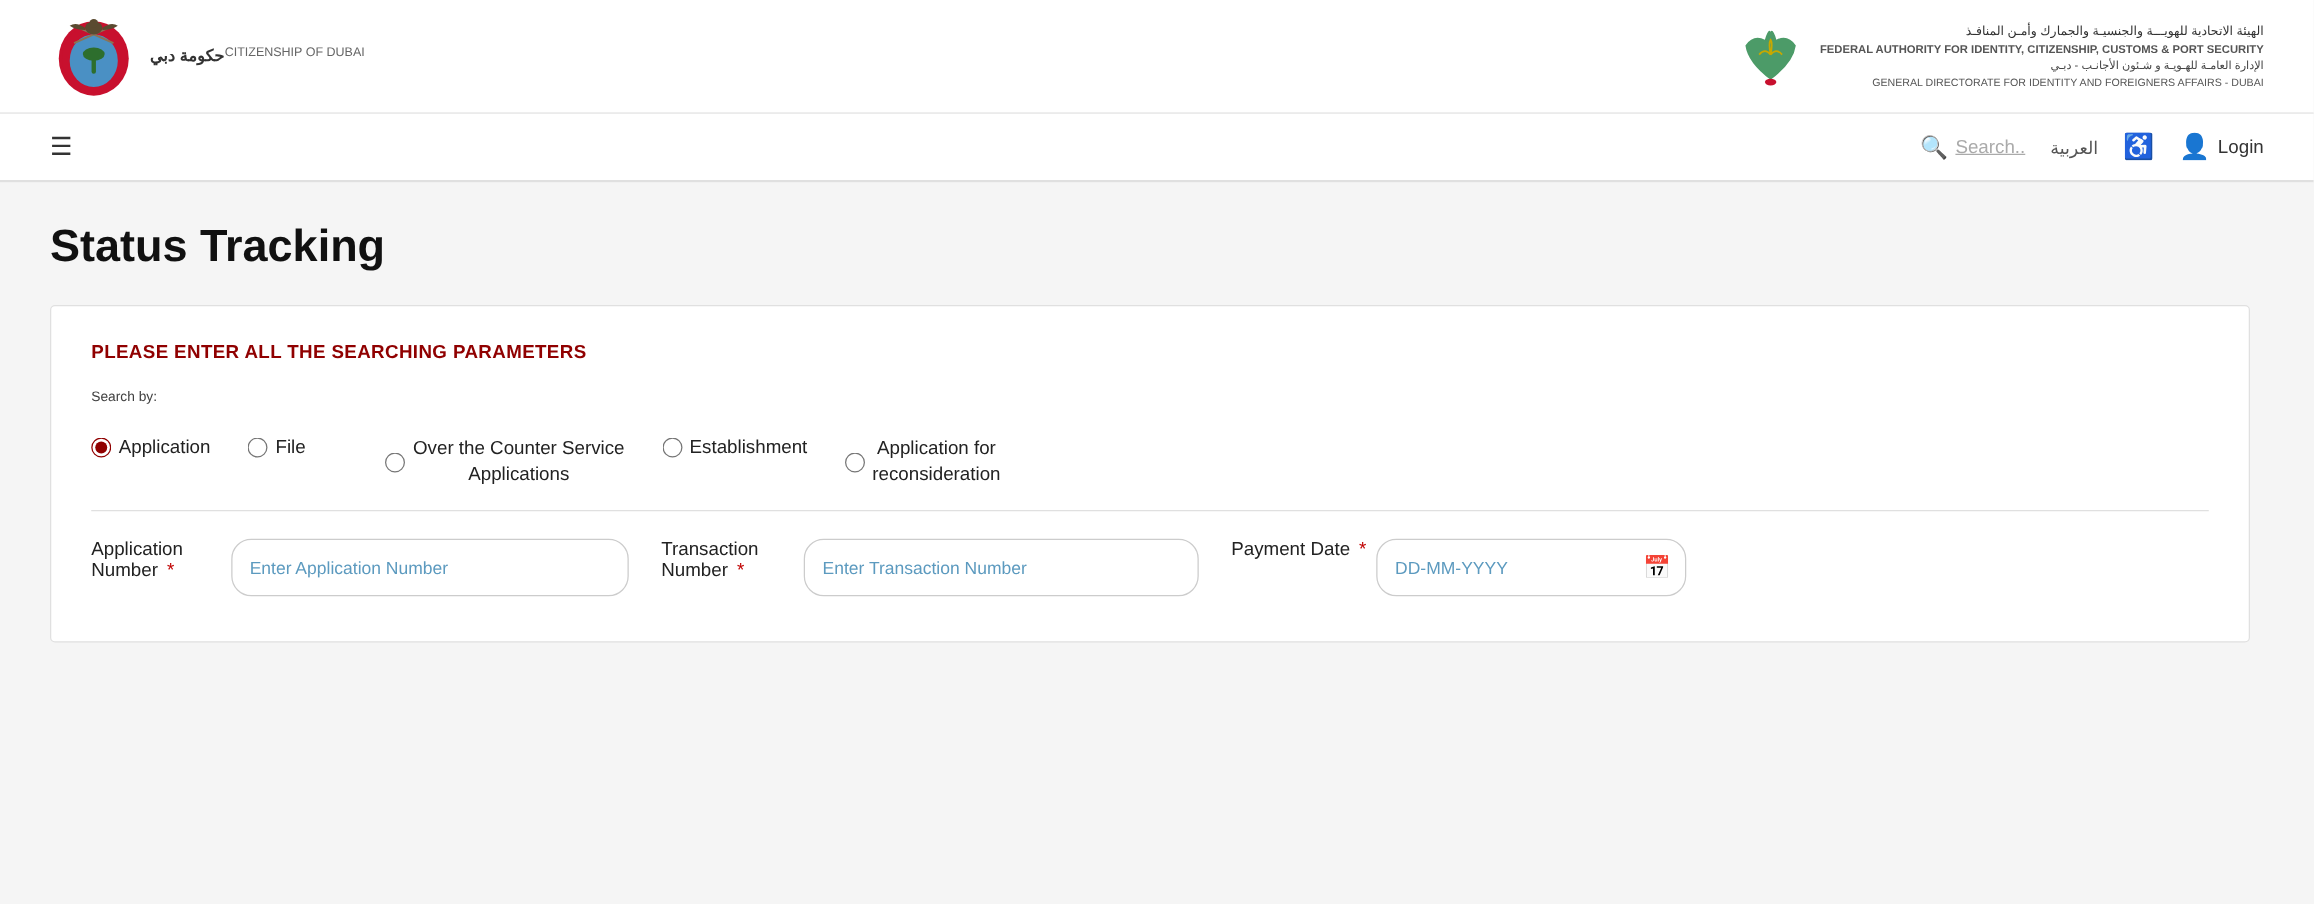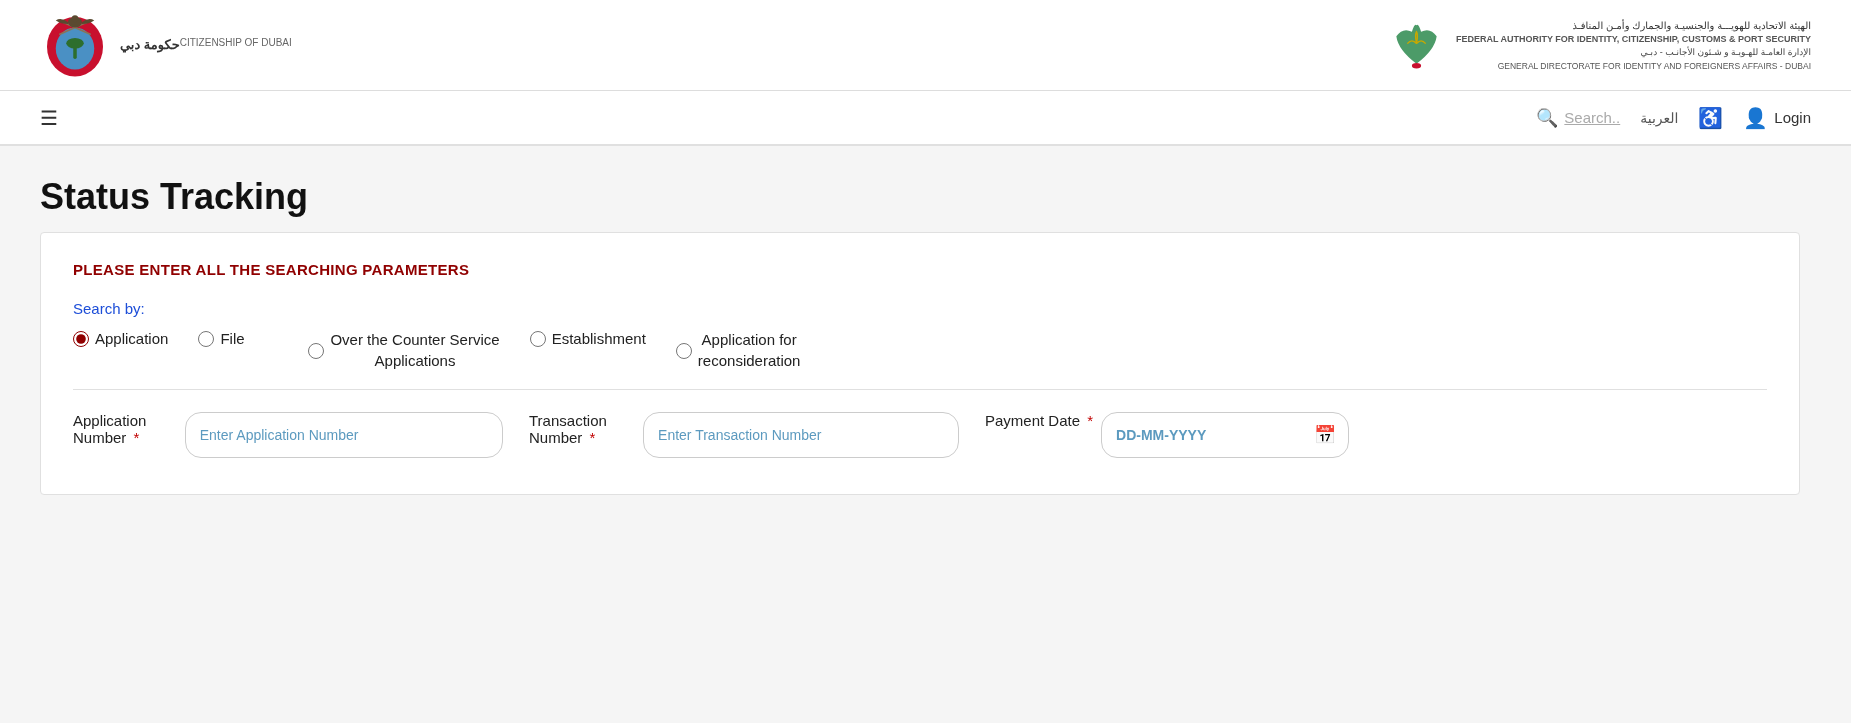--- a/index.html
+++ b/index.html
@@ -138,43 +138,43 @@
     
     .main-content {
       padding: 30px 40px 40px 40px;
       background: #f5f5f5;
       min-height: 500px;
     }
     .page-title {
       font-size: 36px;
       font-weight: 700;
       color: #111;
-      margin-bottom: 14px;
+      margin-bottom: 26px;
     }
 
     
     .card {
       background: #fff;
       border-radius: 4px;
       border: 1px solid #e0e0e0;
       padding: 28px 32px 36px 32px;
       max-width: 1760px;
     }
     .card-heading {
       font-size: 15px;
       font-weight: 700;
       color: #900000;
       text-transform: uppercase;
       margin-bottom: 22px;
       letter-spacing: 0.3px;
     }
     .search-by-label {
-      font-size: 15px;
-      color: #1d4ed8;
-      margin-bottom: 12px;
+      font-size: 11px;
+      color: #404040;
+      margin-bottom: 24px;
     }
     .radio-group {
       display: flex;
       align-items: flex-start;
       gap: 30px;
       margin-bottom: 18px;
       flex-wrap: wrap;
     }
     .radio-option {
       display: flex;
@@ -238,22 +238,21 @@
     }
     .form-input::placeholder {
       color: #5c9abf;
     }
     .date-input-wrapper {
       position: relative;
       display: flex;
       align-items: center;
     }
     .date-input-wrapper .form-input {
-      padding-right: 36px;
-      font-weight: bold;
+      padding-right: 51px;
     }
     .calendar-icon {
       position: absolute;
       right: 12px;
       color: #c0392b;
       font-size: 18px;
       pointer-events: none;
     }
 
     

